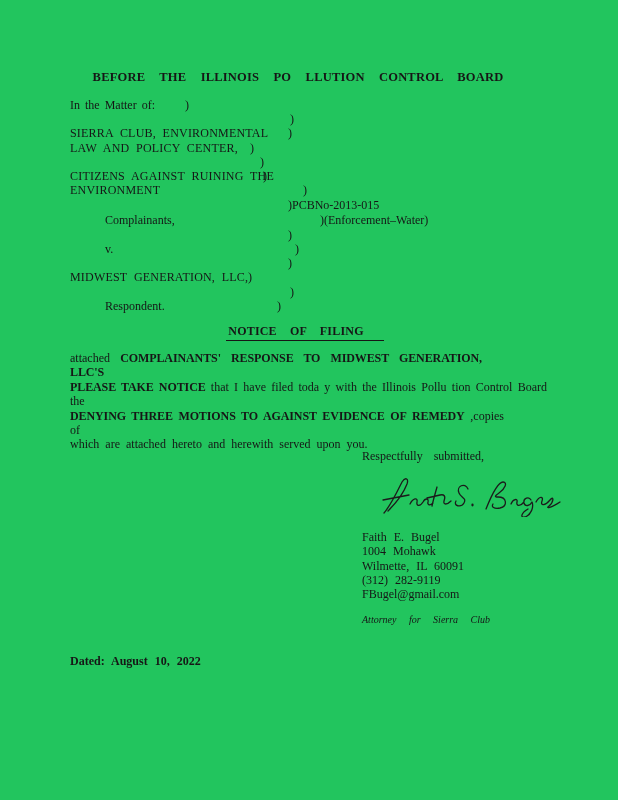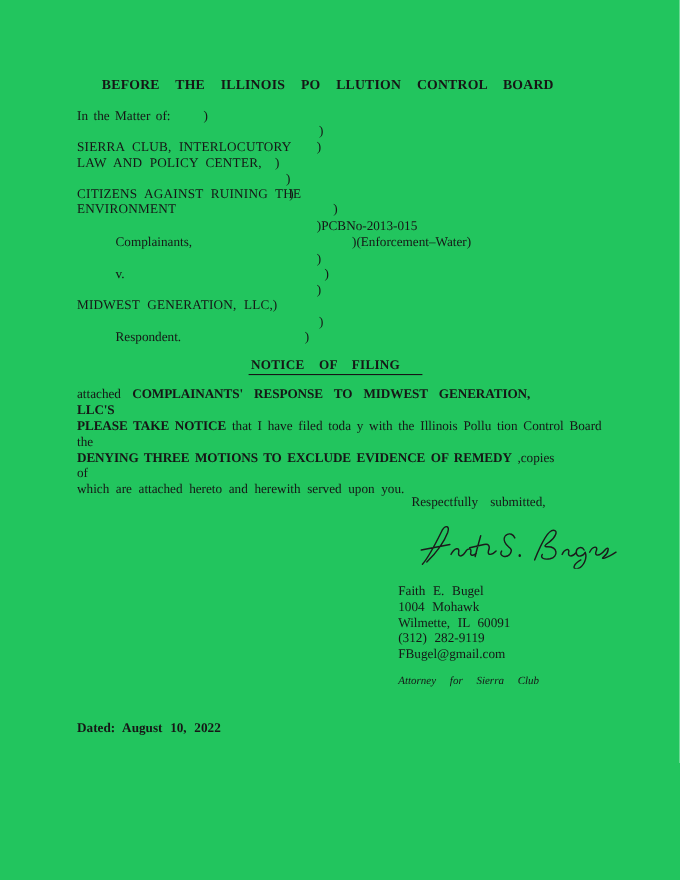--- a/index.html
+++ b/index.html
@@ -62,21 +62,20 @@
   .body-line.last {
     text-align: right;
     text-align-last: left;
     word-spacing: 3px;
   }
   .body-line .bold { font-weight: bold; letter-spacing: -0.1px; }
   .closing {
     position: absolute;
     left: 362px; top: 449px;
     word-spacing: 8px;
-    margin-left: 12px;
   }
   .signature-svg { position: absolute; left: 380px; top: 475px; }
   .address-block {
     position: absolute;
     left: 362px; top: 530px;
     line-height: 14.3px;
     word-spacing: 4px;
   }
   .attorney-line {
     position: absolute;
@@ -97,21 +96,21 @@
 
 <div class="page">
 
   <div class="court-header">BEFORE THE ILLINOIS PO LLUTION CONTROL BOARD</div>
 
   <div class="caption">
     <div class="cap-row" style="top:98px"><span class="cap-left">In the Matter of:</span><span class="cap-paren" style="left:115px">)</span></div>
     <div class="cap-row" style="top:112px">
         <span class="cap-paren" style="left:220px">)</span>
       </div>
-    <div class="cap-row caps" style="top:126px"><span class="cap-left">SIERRA CLUB, INTERLOCUTORY</span><span class="cap-paren" style="left:218px">)</span></div>
+    <div class="cap-row caps" style="top:126px"><span class="cap-left">SIERRA CLUB, ENVIRONMENTAL</span><span class="cap-paren" style="left:218px">)</span></div>
     <div class="cap-row caps" style="top:141px"><span class="cap-left">LAW AND POLICY CENTER,</span><span class="cap-paren" style="left:180px">)</span></div>
     <div class="cap-row caps" style="top:155px"><span class="cap-paren" style="left:190px">)</span></div>
     <div class="cap-row caps" style="top:169px"><span class="cap-left">CITIZENS AGAINST RUINING THE</span><span class="cap-paren" style="left:193px">)</span></div>
     <div class="cap-row caps" style="top:183px"><span class="cap-left">ENVIRONMENT</span><span class="cap-paren" style="left:233px">)</span></div>
     <div class="cap-row" style="top:198px">
         <span class="cap-paren" style="left:218px">)PCBNo-2013-015</span>
       </div>
     <div class="cap-row indent" style="top:213px"><span class="cap-left">Complainants,</span><span class="cap-paren" style="left:250px">)(Enforcement–Water)</span></div>
     <div class="cap-row" style="top:228px">
         <span class="cap-paren" style="left:218px">)</span>
@@ -127,21 +126,21 @@
     <div class="cap-row indent" style="top:299px"><span class="cap-left">Respondent.</span><span class="cap-paren" style="left:207px">)</span></div>
   </div>
 
   <div class="notice-heading-wrap">
     <span class="notice-heading">NOTICE OF FILING</span>
   </div>
 
   <div class="body-para">
     <div class="body-line" style="width:412px"><span>attached </span><span class="bold">COMPLAINANTS' RESPONSE TO MIDWEST GENERATION, LLC'S</span></div>
     <div class="body-line" style="width:477px"><span class="bold">PLEASE TAKE NOTICE</span><span> that I have filed toda y with the Illinois Pollu tion Control Board the</span></div>
-    <div class="body-line" style="width:434px"><span class="bold">DENYING THREE MOTIONS TO EXCLUDE EVIDENCE OF REMEDY</span><span> ,copies of</span></div>
+    <div class="body-line" style="width:434px"><span class="bold">DENYING THREE MOTIONS TO AGAINST EVIDENCE OF REMEDY</span><span> ,copies of</span></div>
     <div class="body-line last"><span>which are attached hereto and herewith served upon you.</span></div>
   </div>
 
   <div class="closing">Respectfully submitted,</div>
 
   <svg class="signature-svg" width="185" height="42" viewBox="0 0 185 42" fill="none" stroke="#1b1b1b" stroke-width="1.3" stroke-linecap="round" stroke-linejoin="round" title="Faith E. Bugel">
     <path d="M4 38 C11 30 19 13 22 7 C25 2 29 3 27 9 C24 17 16 28 8 36 M3 25 L29 20"></path>
     <path d="M30 29 C33 23 38 22 37 27 C36 31 40 32 43 27 C45 23 49 23 48 27 C47 30 50 31 53 28 M57 12 C55 19 53 26 52 31 M47 23 L60 20 C64 19 66 21 64 26 C63 30 67 30 71 26"></path>
     <path d="M88 14 C85 7 76 11 79 18 C81 23 87 23 84 28 C81 33 73 31 76 26 M92 30 C92 31 93 31 93 30 C93 29 92 29 92 30"></path>
     <path d="M106 34 C112 19 118 7 123 7 C128 7 125 14 119 18 C115 21 114 22 118 22 C127 22 128 31 120 33 C114 34 111 32 113 29"></path>

